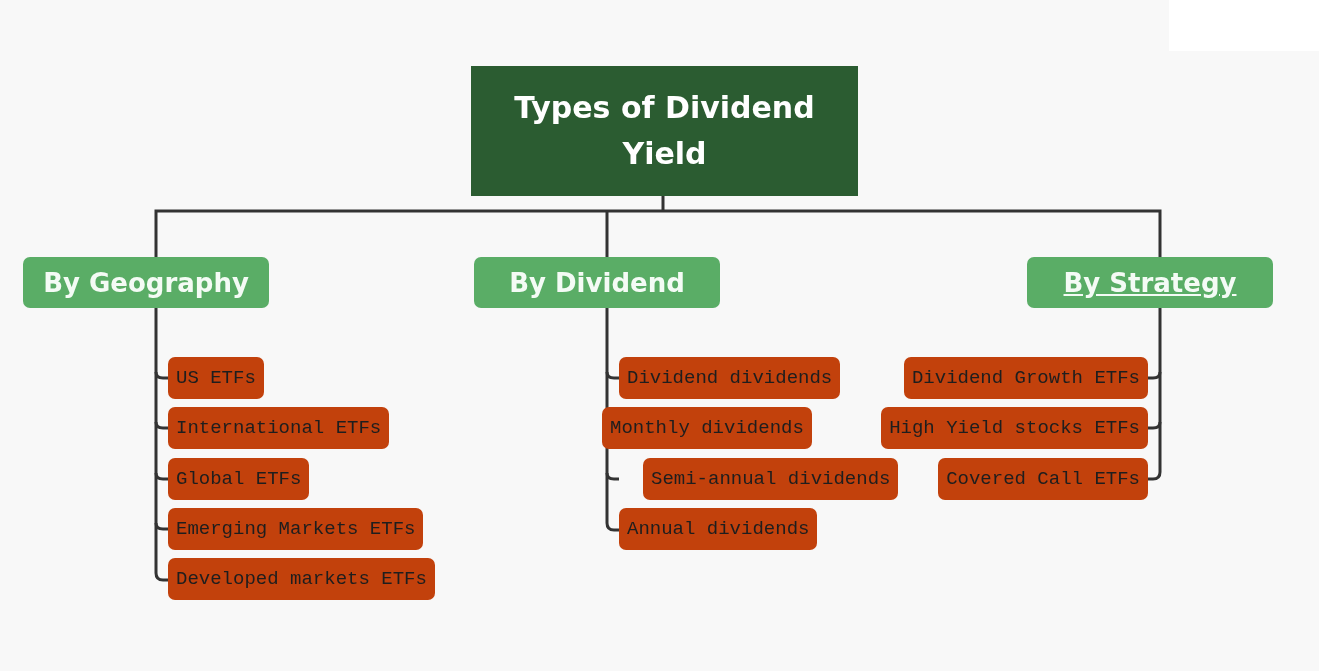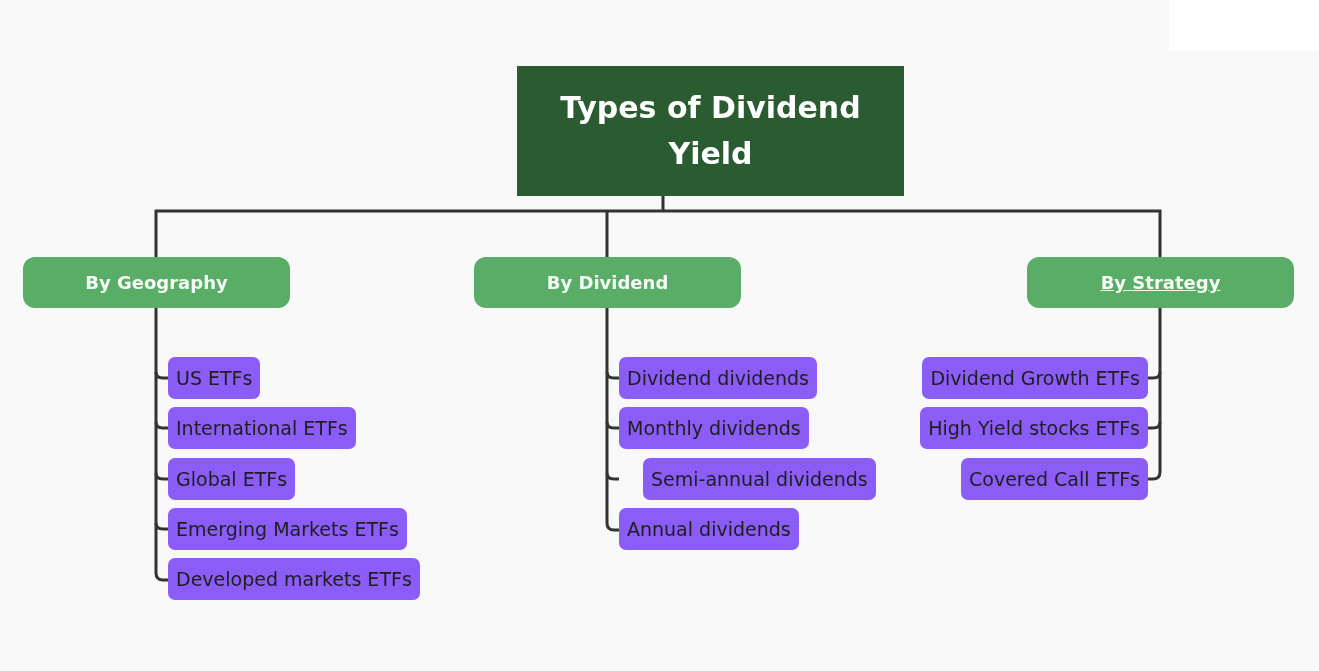--- a/index.html
+++ b/index.html
@@ -1,21 +1,21 @@
 <!DOCTYPE html>
 <html><head>
 <meta charset="utf-8">
 <style>
   html, body { margin:0; padding:0; }
   body { width:1319px; height:671px; background:#f8f8f8; position:relative; overflow:hidden; font-family:"DejaVu Sans", sans-serif; }
   .white-box { position:absolute; left:1169px; top:0; width:150px; height:51px; background:#ffffff; }
-  .root { position:absolute; left:471px; top:66px; width:387px; height:130px; background:#2b5c31; color:#fff; display:flex; align-items:center; justify-content:center; text-align:center; box-sizing:border-box; padding:0 40px;margin-left:46px; }
+  .root { position:absolute; left:471px; top:66px; width:387px; height:130px; background:#2b5c31; color:#fff; display:flex; align-items:center; justify-content:center; text-align:center; box-sizing:border-box; padding:0 40px; }
   .root span { font-family:"DejaVu Sans", sans-serif; font-weight:bold; font-size:30px; line-height:46px; display:block; }
-  .cat { position:absolute; top:257px; width:267px; height:51px; background:#5aad66; border-radius:12px; color:#f4fbf5; font-weight:bold; font-size:18px; display:flex; align-items:center; justify-content:center; }
-  .leaf { position:absolute; height:42px; background:#8b5cf6; border-radius:7px; color:#1e1e1e; font-size:19px; display:flex; align-items:center; padding:0 8px; box-sizing:border-box; white-space:nowrap; }
+  .cat { position:absolute; top:257px; width:246px; height:51px; background:#5aad66; border-radius:7px; color:#f4fbf5; font-weight:bold; font-size:26px; display:flex; align-items:center; justify-content:center; }
+  .leaf { position:absolute; height:42px; background:#c2410c; border-radius:7px; color:#1e1e1e; font-size:19px; display:flex; align-items:center; padding:0 8px; box-sizing:border-box; white-space:nowrap;font-family:Liberation Mono, monospace; }
   svg.conn { position:absolute; left:0; top:0; }
 </style>
 </head>
 <body>
 
 <div class="white-box"></div>
 
 <svg class="conn" width="1319" height="671">
   <g fill="none" stroke="#333333" stroke-width="3">
 
@@ -51,19 +51,19 @@
 <div class="cat" style="left:474px;">By Dividend</div>
 <div class="cat" style="left:1027px;text-decoration:underline;">By Strategy</div>
 
 <div class="leaf" style="left:168px; top:357px;">US ETFs</div>
 <div class="leaf" style="left:168px; top:407px;">International ETFs</div>
 <div class="leaf" style="left:168px; top:458px;text-align:center;">Global ETFs</div>
 <div class="leaf" style="left:168px; top:508px;">Emerging Markets ETFs</div>
 <div class="leaf" style="left:168px; top:558px;">Developed markets ETFs</div>
 
 <div class="leaf" style="left:619px; top:357px;">Dividend dividends</div>
-<div class="leaf" style="left:619px; top:407px;">Monthly dividends</div>
+<div class="leaf" style="left:602px; top:407px;">Monthly dividends</div>
 <div class="leaf" style="left:619px; top:458px;margin-left:24px;">Semi-annual dividends</div>
 <div class="leaf" style="left:619px; top:508px;">Annual dividends</div>
 
 <div class="leaf" style="right:171px; top:357px;">Dividend Growth ETFs</div>
 <div class="leaf" style="right:171px; top:407px;">High Yield stocks ETFs</div>
 <div class="leaf" style="right:171px; top:458px;">Covered Call ETFs</div>
 
 </body></html>

